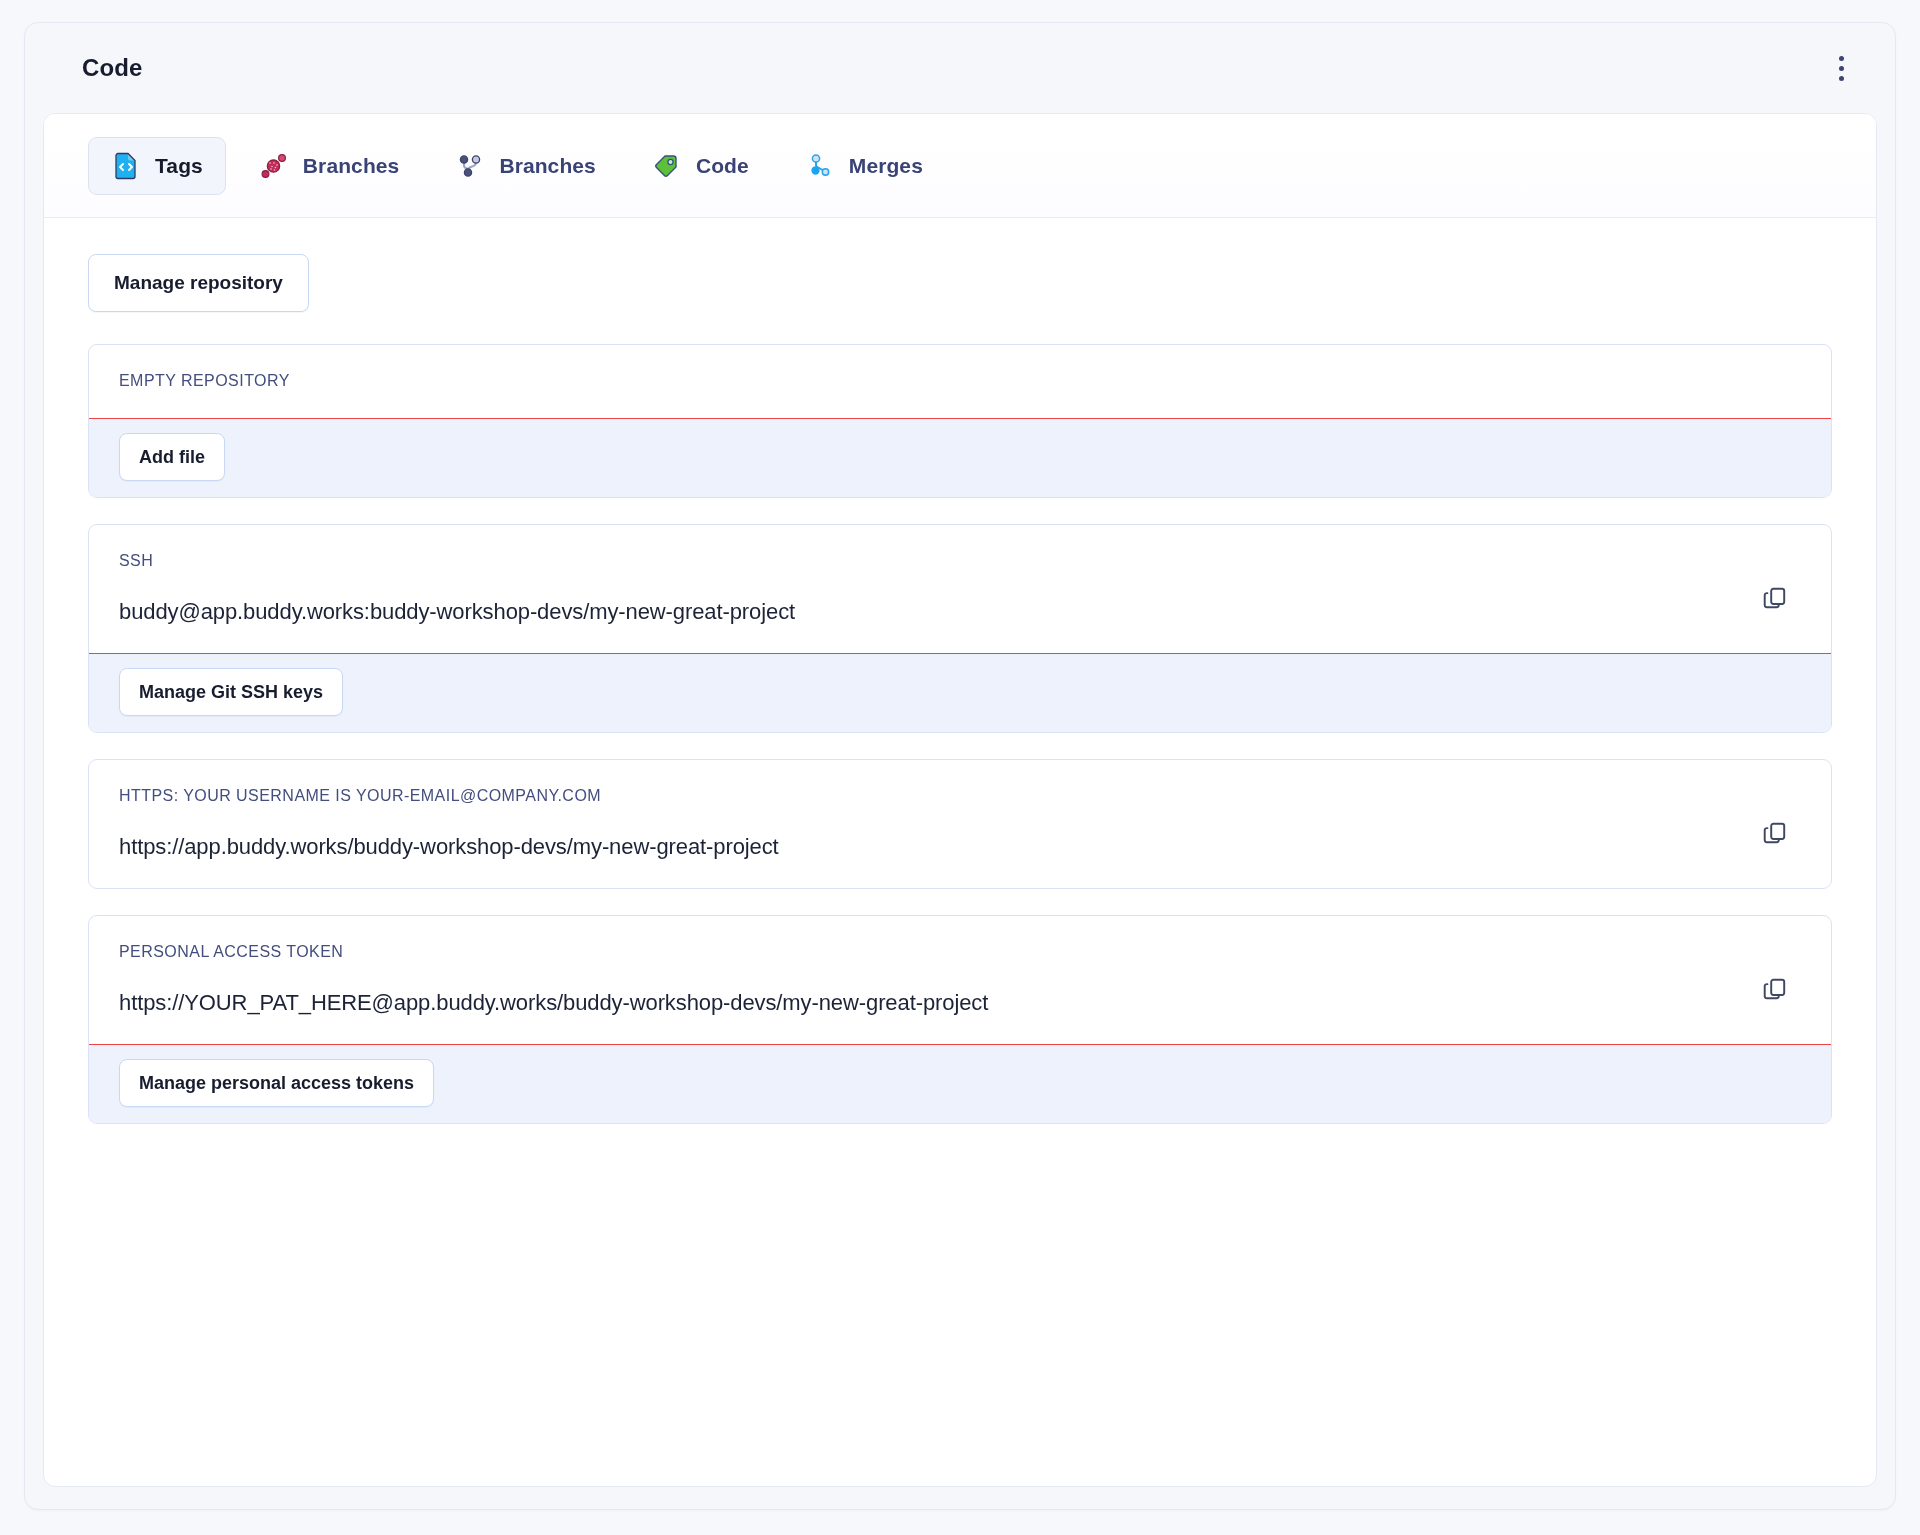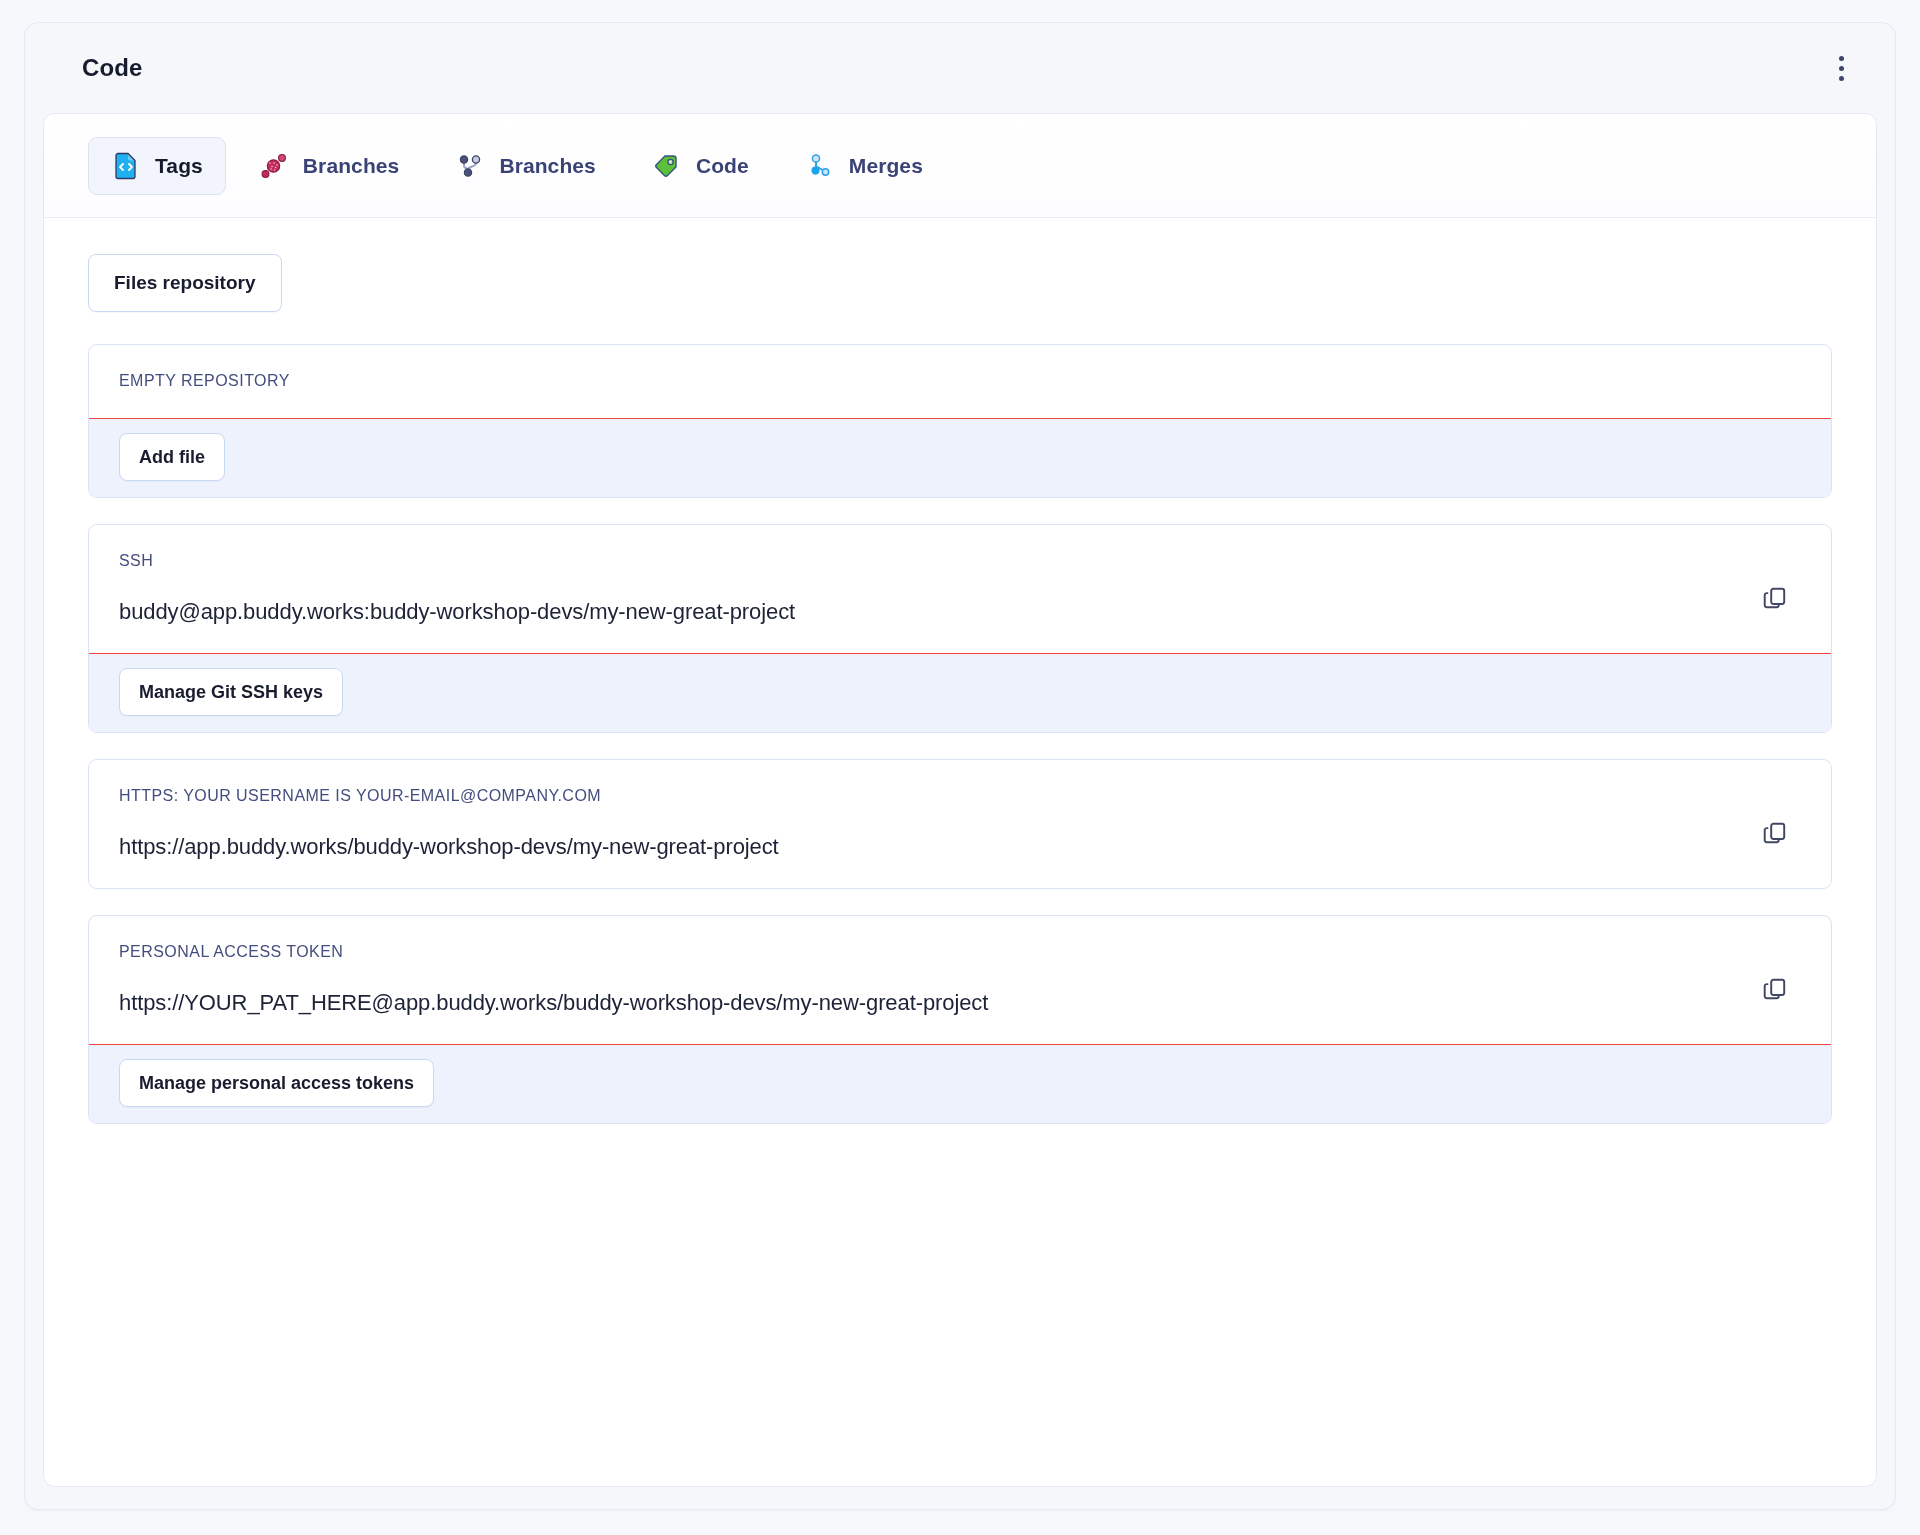--- a/index.html
+++ b/index.html
@@ -232,21 +232,21 @@
               <circle cx="20.5" cy="21" r="3.2" fill="#cfe2f4" stroke="#2aa3e8" stroke-width="1.5"></circle>
             </svg>
           </span>
           <span class="tab-label">Merges</span>
         </div>
 
       </div>
 
       <div class="body">
 
-        <button class="btn btn-import">Files repository</button>
+        <button class="btn btn-import">Manage repository</button>
 
         
         <div class="panel">
           <div class="panel-main">
             <div class="panel-label">EMPTY REPOSITORY</div>
           </div>
           <div class="panel-footer">
             <button class="btn btn-footer">Add file</button>
           </div>
         </div>

